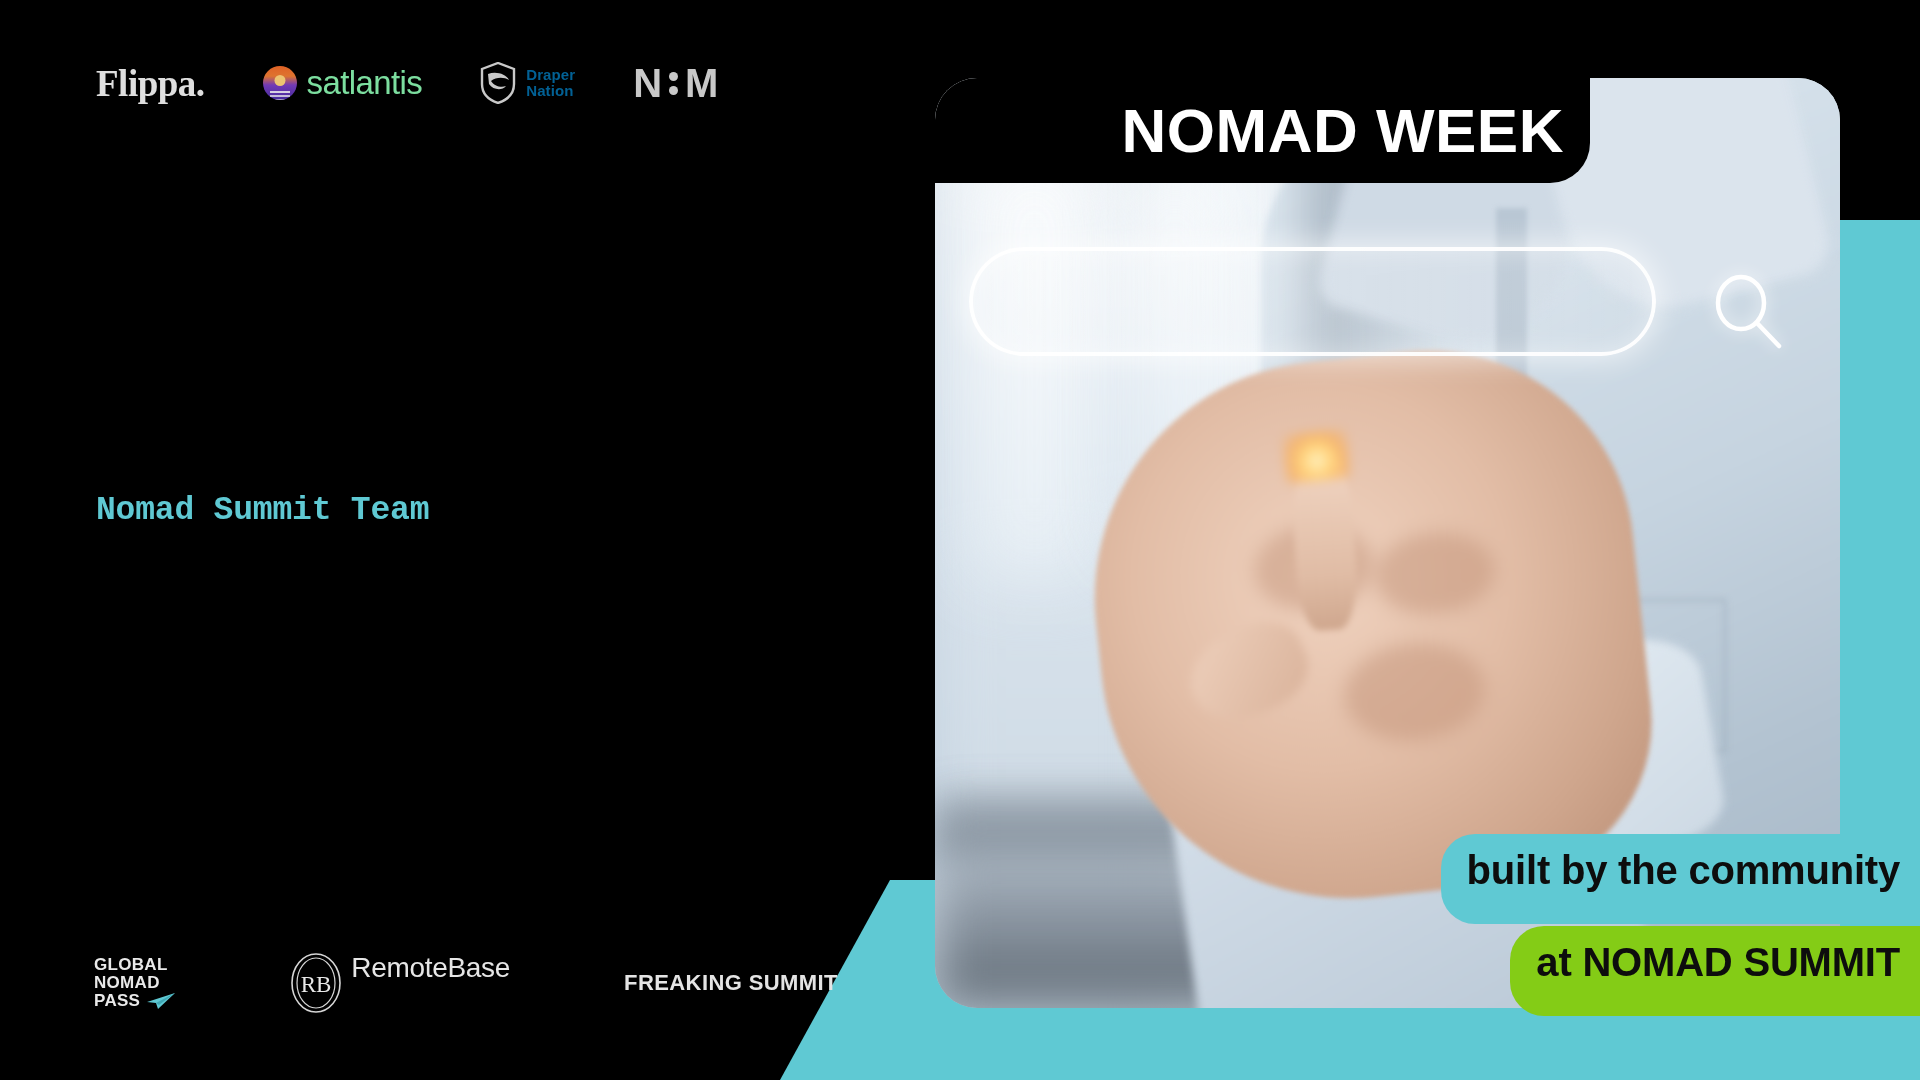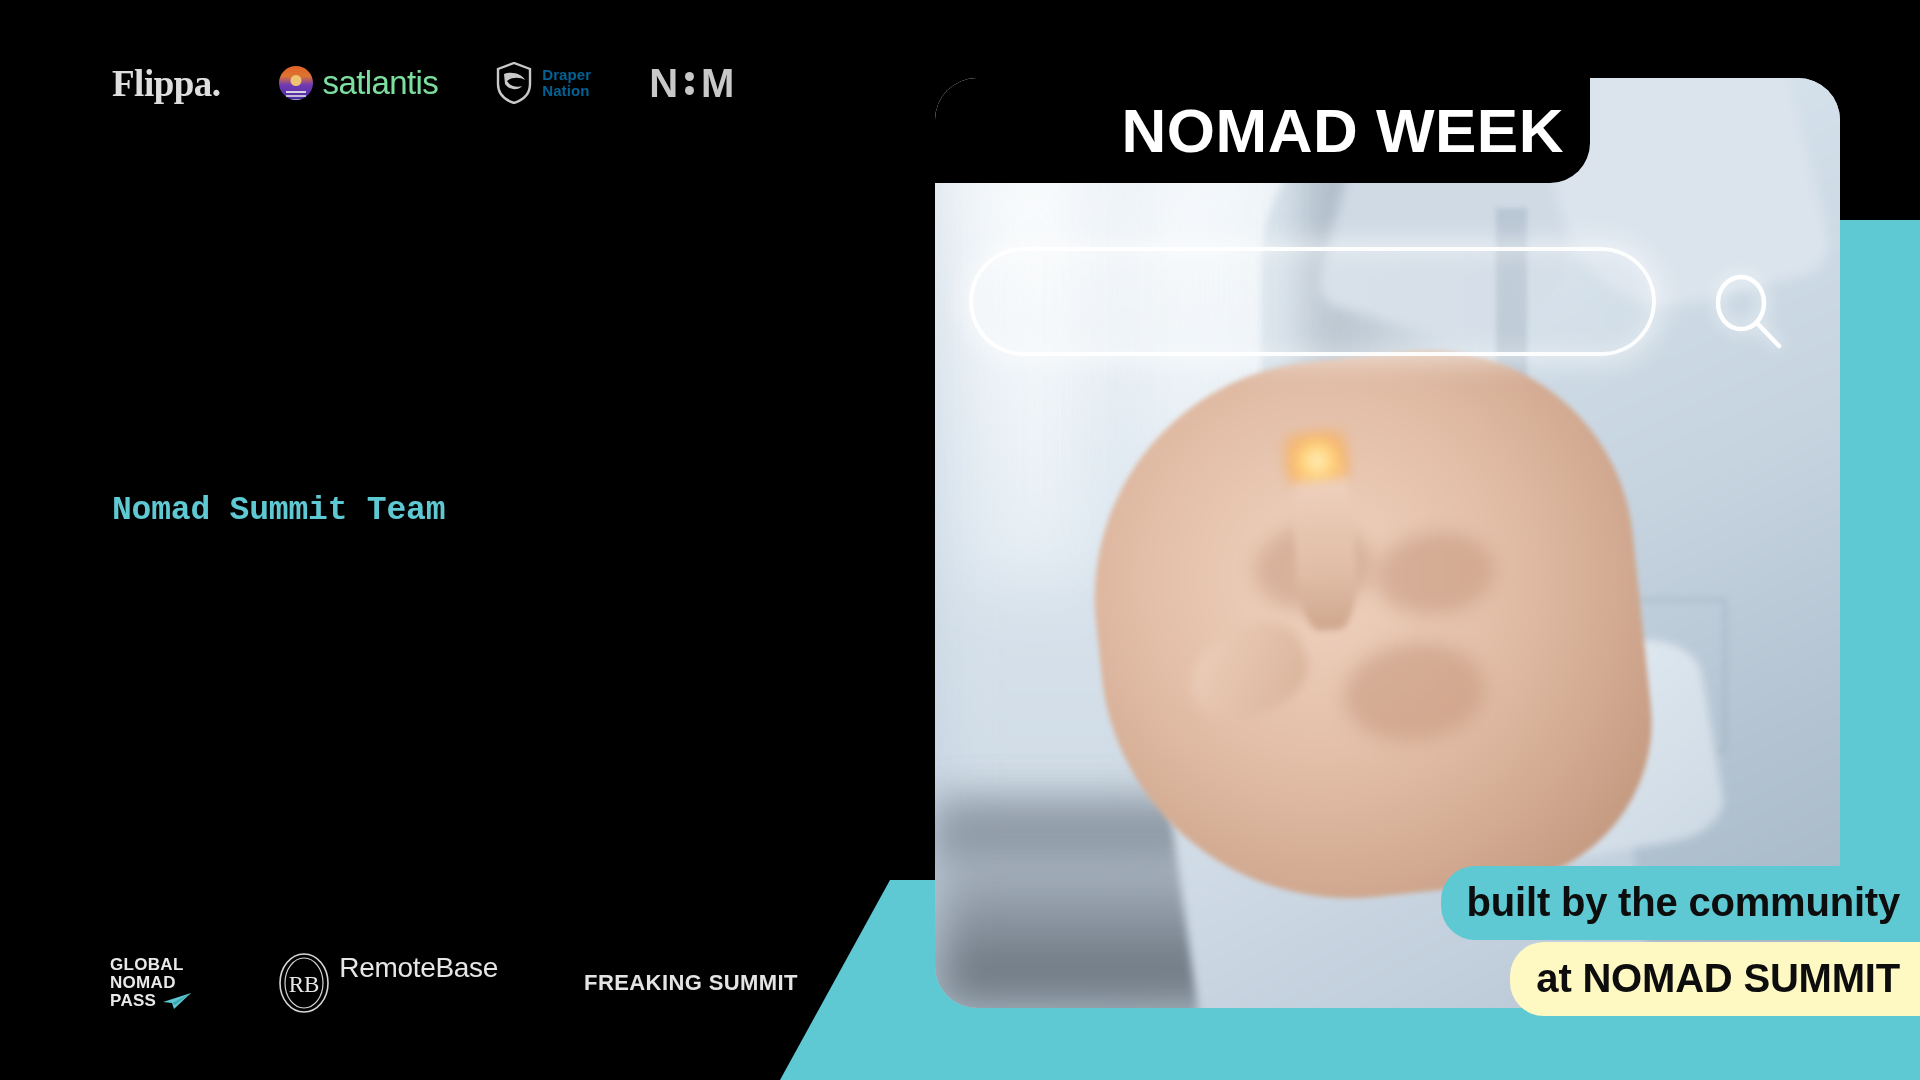--- a/index.html
+++ b/index.html
@@ -146,30 +146,30 @@
 
   
   .caption{
     position:absolute;right:0;bottom:64px;width:595px;
     color:#0d0d0d;
   }
   .cap-row{
     background:var(--teal,#5FC9D3);
     display:inline-block;
     font-size:40px;font-weight:800;line-height:1;
-    padding:16px 20px 18px 26px;
+    padding:16px 20px 34px 26px;
     border-radius:34px 0 0 34px;
     white-space:nowrap;
     letter-spacing:-0.2px;
   }
   .cap-wrap{display:flex;flex-direction:column;align-items:flex-end;}
   .cap-1{margin-bottom:2px;}
 
   
-  .left{position:absolute;left:0;top:0;width:935px;height:1080px;margin-left:16px;}
+  .left{position:absolute;left:0;top:0;width:935px;height:1080px;}
 
   .logos-top{
     position:absolute;left:96px;top:52px;
     display:flex;align-items:center;gap:58px;height:62px;
   }
   .logo{display:flex;align-items:center;gap:10px;opacity:.93;}
   .logo-flippa{
     font-family:"Liberation Serif",serif;font-weight:700;font-size:37px;color:#efefef;
     letter-spacing:-0.5px;
   }
@@ -207,21 +207,21 @@
     position:absolute;left:96px;top:494px;
     font-size:33px;font-weight:800;color:#5FC9D3;letter-spacing:-0.2px;line-height:1;font-family:Liberation Mono, monospace;
   }
   .meta{
     position:absolute;left:96px;top:592px;color:#e9e9e9;
   }
   .meta div{font-size:27px;font-weight:700;line-height:1.58;letter-spacing:.1px;}
 
   .logos-bottom{
     position:absolute;left:94px;bottom:62px;
-    display:flex;align-items:center;gap:86px;height:70px;
+    display:flex;align-items:center;gap:114px;height:70px;
   }
   .gnp{
     font-size:17px;font-weight:800;line-height:1.06;color:#e9e9e9;letter-spacing:.3px;
     display:flex;flex-direction:column;
   }
   .gnp-row3{display:flex;align-items:flex-end;gap:6px;}
   .plane{width:30px;height:18px;}
   .rb{display:flex;align-items:flex-start;gap:9px;}
   .rb-mark{width:52px;height:62px;flex:0 0 auto;}
   .rb-text{font-size:28px;color:#e6e6e6;font-weight:400;letter-spacing:-0.3px;}
@@ -346,17 +346,17 @@
     </div>
 
     <div class="nomad-week">
       <span>NOMAD WEEK</span>
     </div>
   </div>
 
   <div class="caption">
     <div class="cap-wrap">
       <span class="cap-row cap-1" style="background: rgb(95, 201, 211);">built by the community</span>
-      <span class="cap-row cap-2" style="background: #fef9c3;">at NOMAD SUMMIT</span>
+      <span class="cap-row cap-2" style="background: #84cc16;">at NOMAD SUMMIT</span>
     </div>
   </div>
 
 </div>
 
 </body></html>

